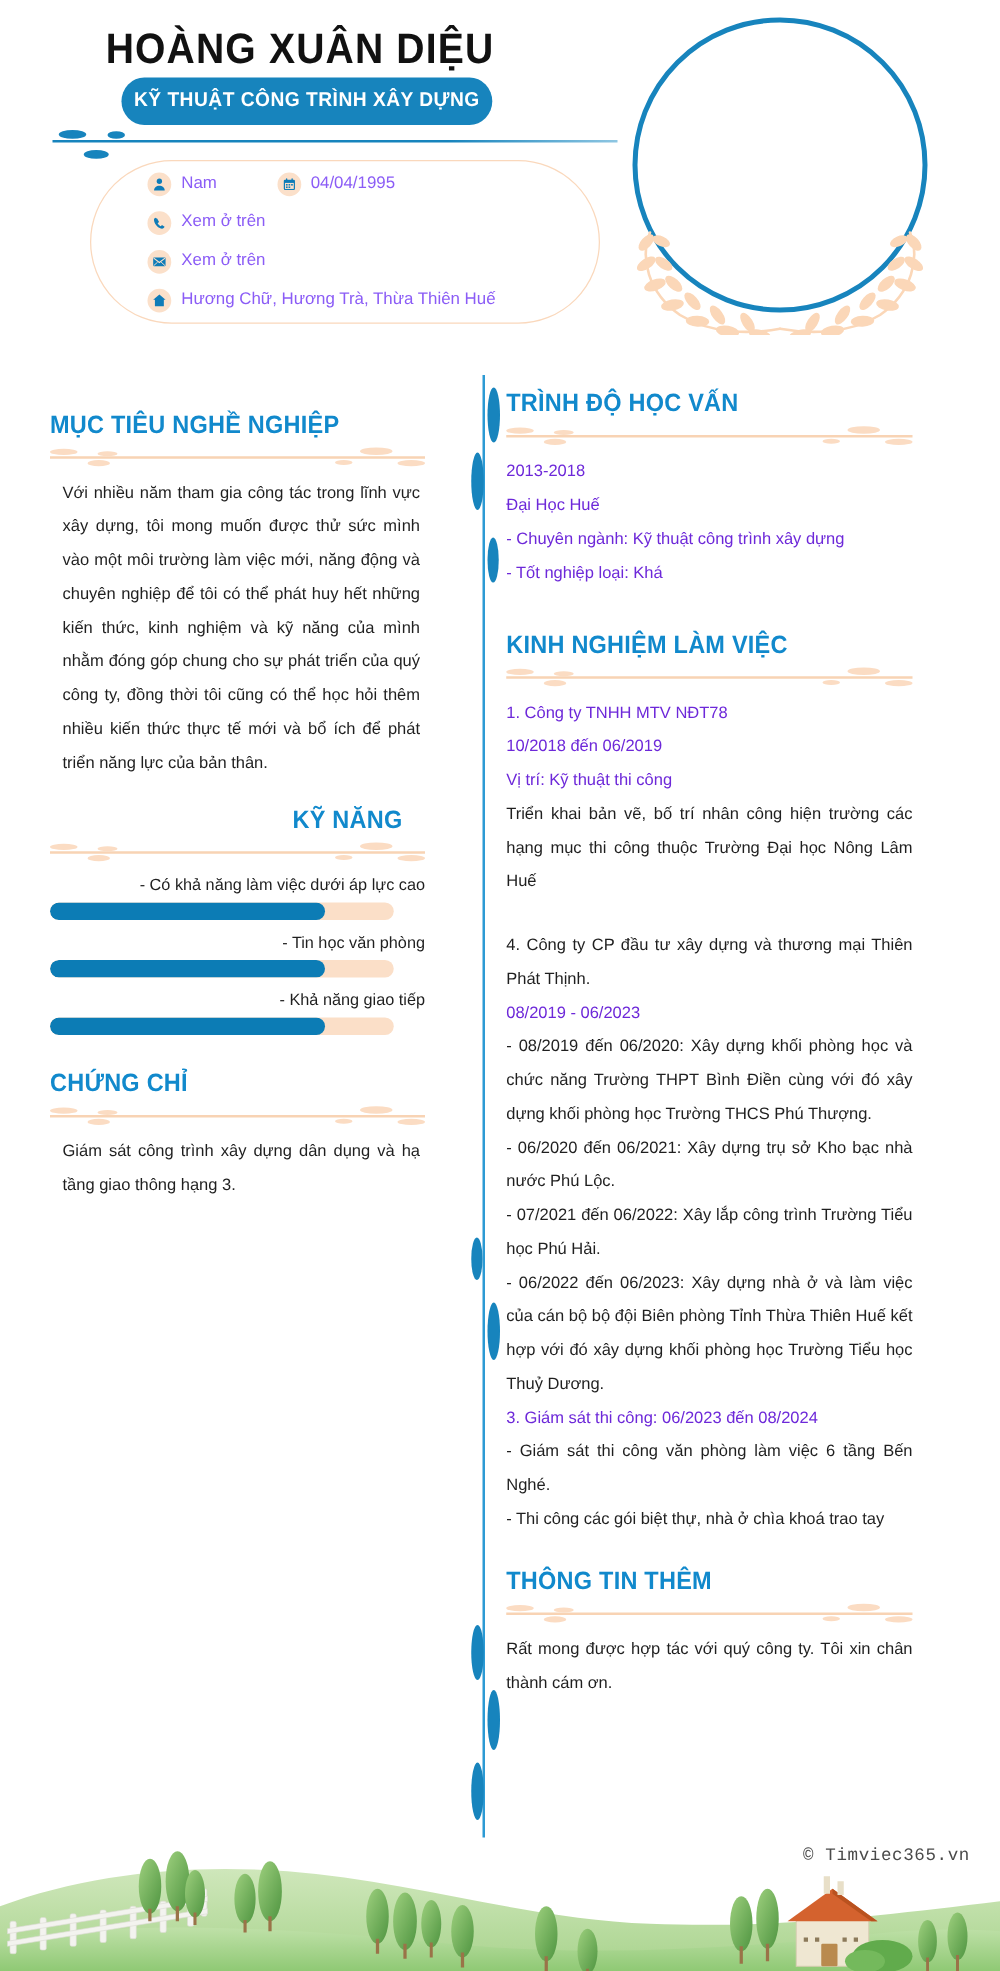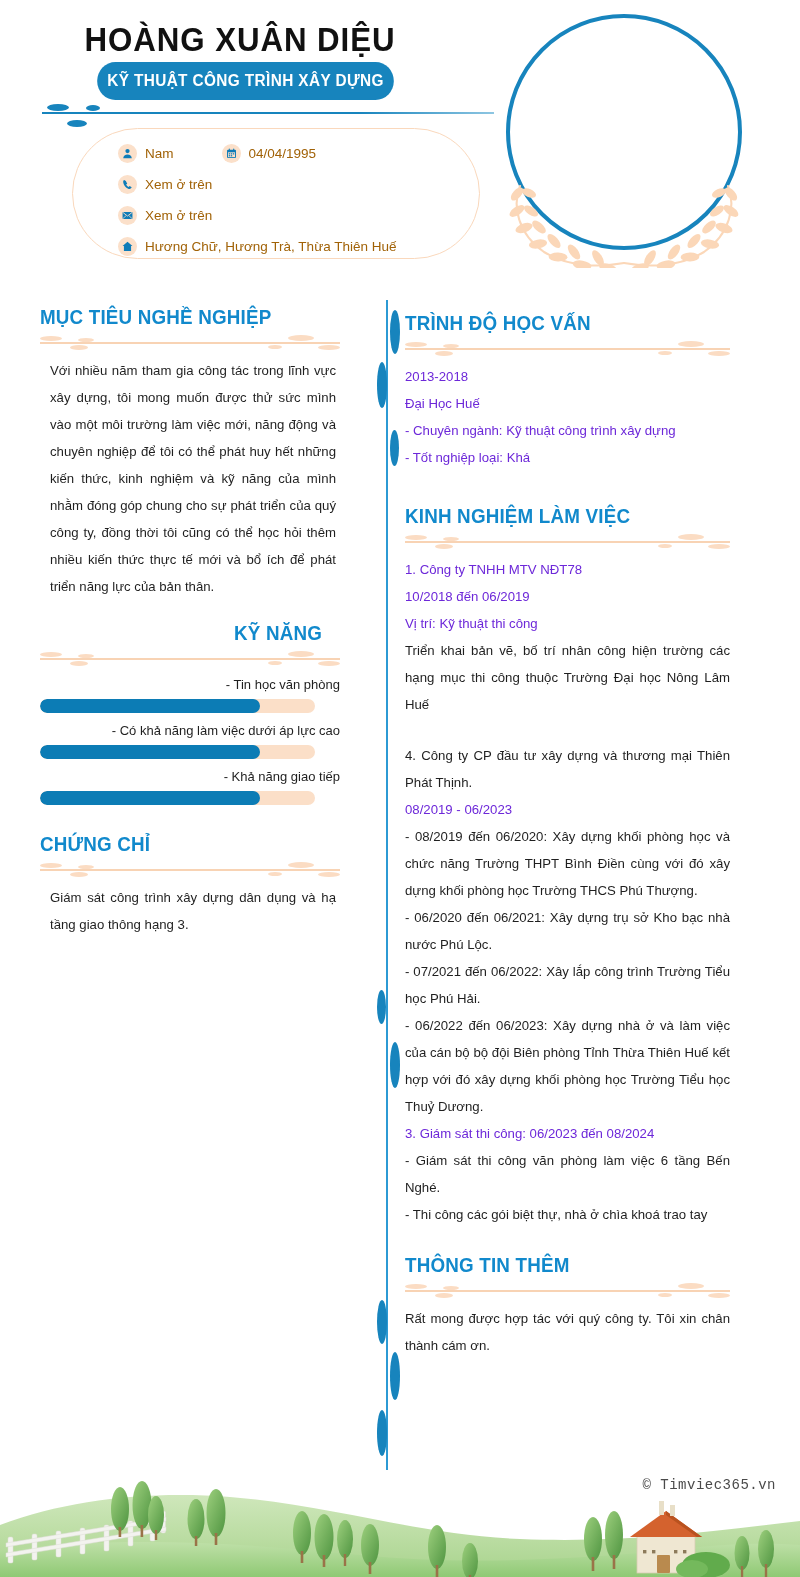--- a/index.html
+++ b/index.html
@@ -87,24 +87,23 @@
   }
 
   .contact-list {
     position: absolute;
     left: 118px;
     top: 138px;
     width: 380px;
   }
   .crow {
     display: flex;
-    align-items: center;
     height: 31px;
     font-size: 13.5px;
-    color: #a16207;
+    color: #8b5cf6;
   }
   .cicon {
     width: 19px; height: 19px;
     border-radius: 50%;
     background: #FBE0CA;
     display: inline-flex;
     align-items: center;
     justify-content: center;
     margin-right: 8px;
     flex: 0 0 19px;
@@ -183,21 +182,21 @@
     top: 168px;
     width: 252px;
     height: 100px;
     pointer-events: none;
   }
 
   
   .left-col {
     position: absolute;
     left: 40px;
-    top: 306px;
+    top: 329px;
     width: 300px;
   }
   .right-col {
     position: absolute;
     left: 405px;
     top: 312px;
     width: 325px;
   }
 
   .sec-title {
@@ -480,28 +479,28 @@
         <span class="line"></span>
           <i class="a"></i>
           <i class="b"></i>
           <i class="c"></i>
           <i class="d"></i>
           <i class="e"></i>
           <i class="f"></i>
       </div>
 
       <div class="skill-item">
-        <div class="skill-label">- Tin học văn phòng</div>
+        <div class="skill-label">- Có khả năng làm việc dưới áp lực cao</div>
         <div class="bar-track">
           <div class="bar-fill" style="width:80%"></div>
         </div>
       </div>
 
       <div class="skill-item">
-        <div class="skill-label">- Có khả năng làm việc dưới áp lực cao</div>
+        <div class="skill-label">- Tin học văn phòng</div>
         <div class="bar-track">
           <div class="bar-fill" style="width:80%"></div>
         </div>
       </div>
 
       <div class="skill-item">
         <div class="skill-label">- Khả năng giao tiếp</div>
         <div class="bar-track">
           <div class="bar-fill" style="width:80%"></div>
         </div>

